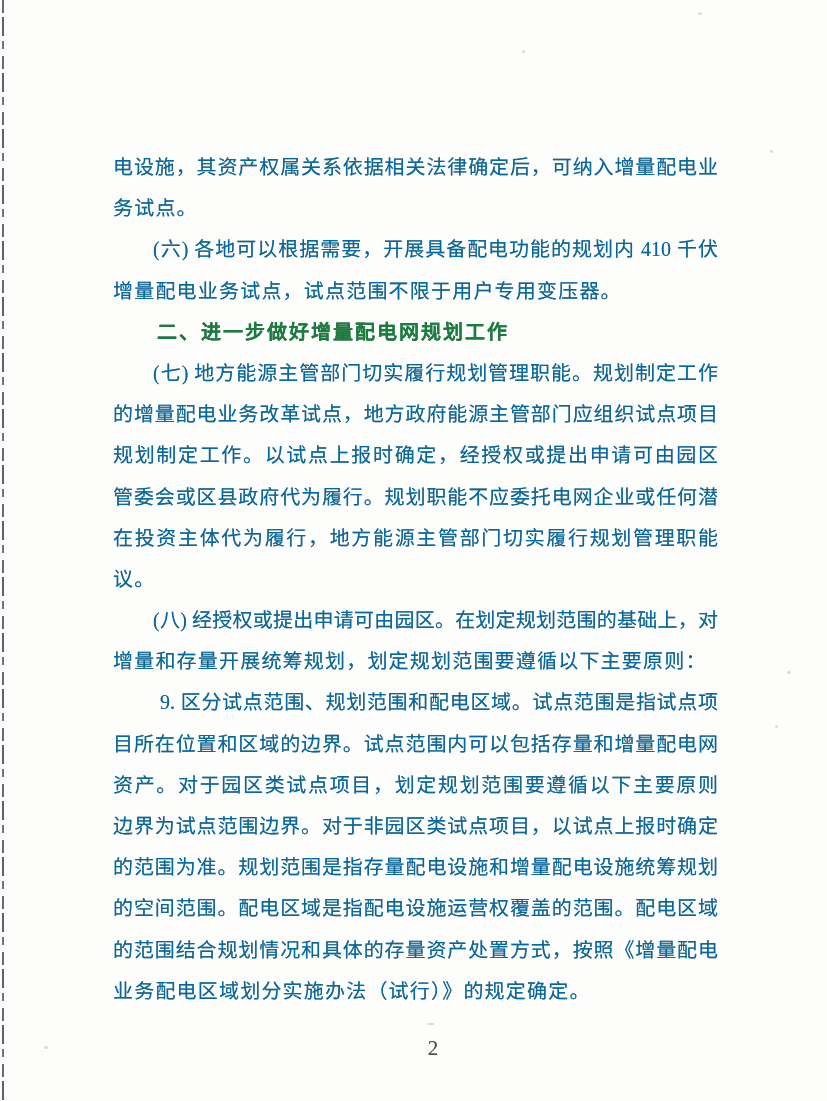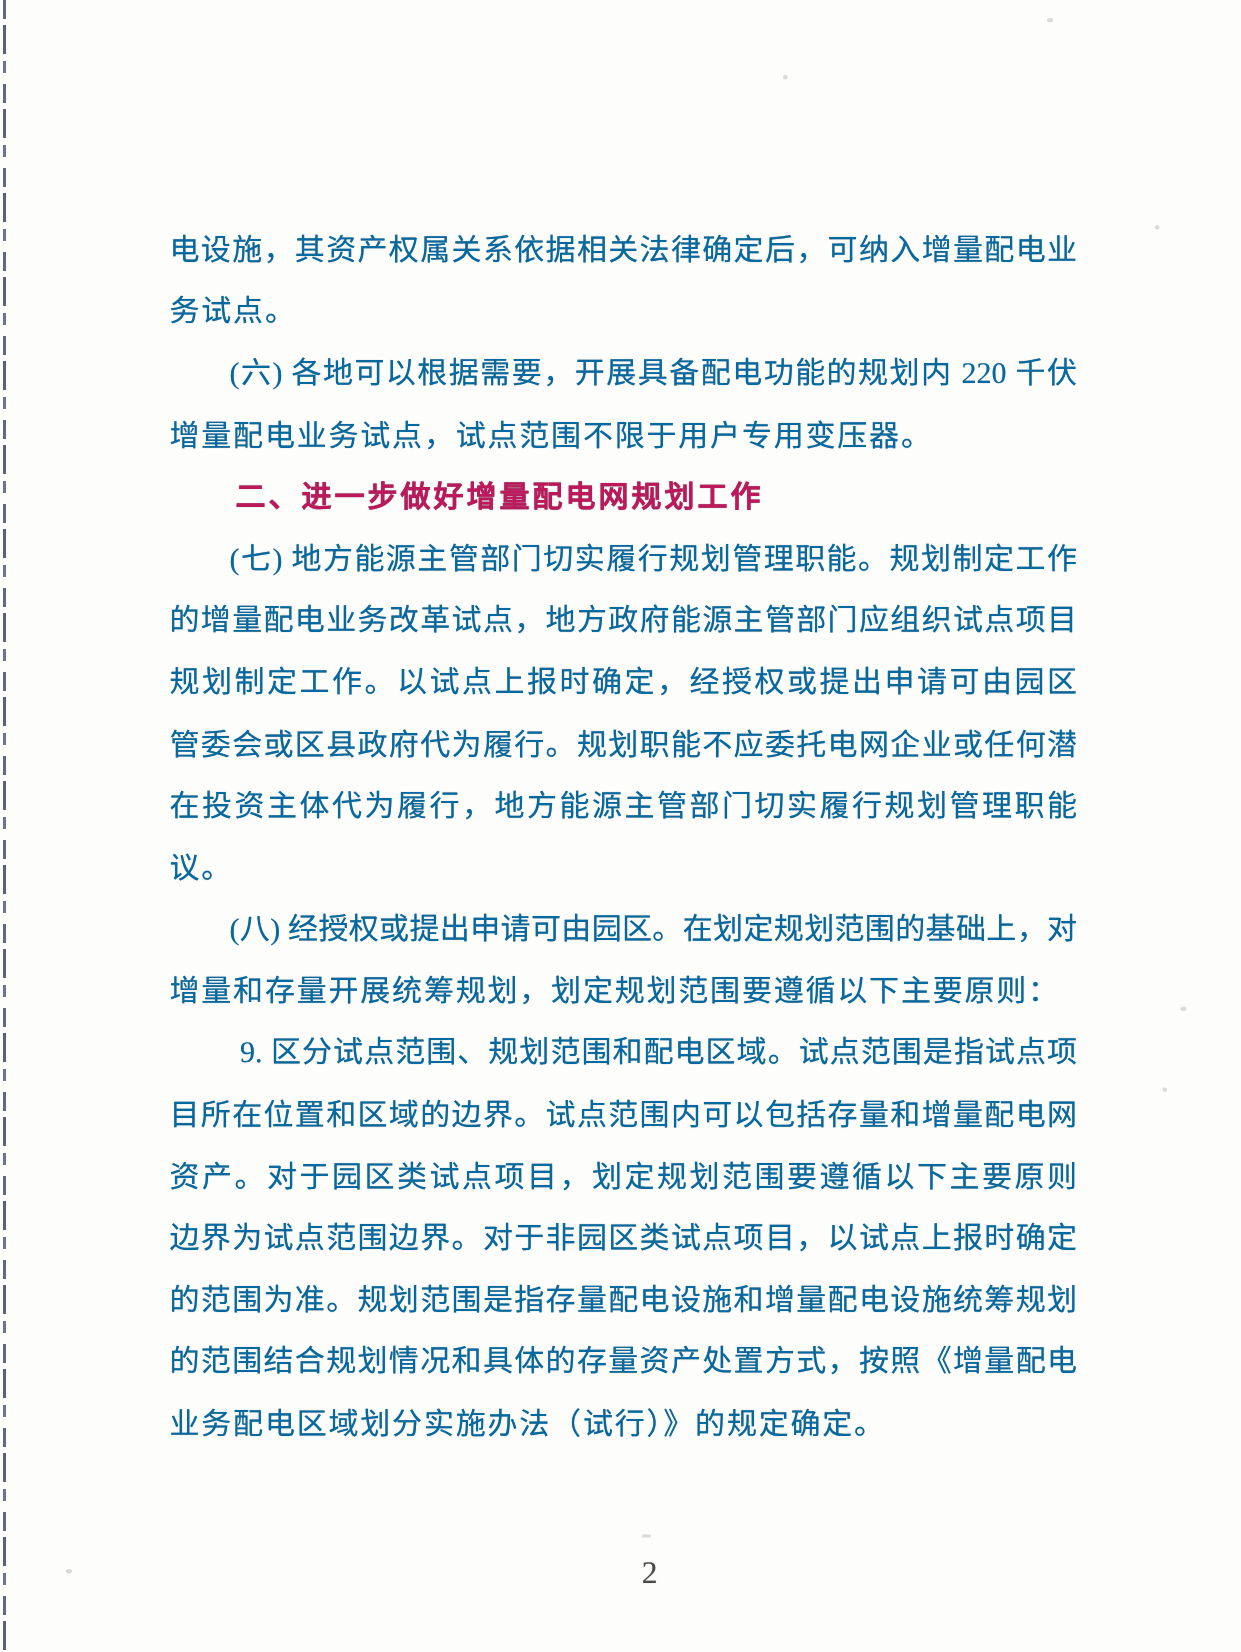--- a/index.html
+++ b/index.html
@@ -56,21 +56,21 @@
     white-space: normal;
     text-align: justify;
     text-align-last: justify;
   }
   .ind-p { padding-left: 40px; }
   .ind-h { padding-left: 44px; }
   .ind-n { padding-left: 47px; }
   .heading {
     font-family: "Liberation Sans", "DejaVu Sans", sans-serif;
     font-weight: 700;
-    color: #be185d;
+    color: #15803d;
     letter-spacing: 2px;
     text-shadow: 0 0 0.6px rgba(31,31,31,0.7);
   }
   .page-number {
     position: absolute;
     left: 433px;
     top: 1036px;
     transform: translateX(-50%);
     font-size: 21px;
     color: #4a4a4a;
@@ -101,35 +101,36 @@
   <div class="speck s2"></div>
   <div class="speck s3"></div>
   <div class="speck s4"></div>
   <div class="speck s5"></div>
   <div class="speck s6"></div>
   <div class="speck s7"></div>
 
   <div class="text-block">
     <div class="ln j">电设施，其资产权属关系依据相关法律确定后，可纳入增量配电业</div>
     <div class="ln">务试点。</div>
-    <div class="ln j ind-p">(六) 各地可以根据需要，开展具备配电功能的规划内 220 千伏</div>
+    <div class="ln j ind-p">(六) 各地可以根据需要，开展具备配电功能的规划内 410 千伏</div>
     <div class="ln">增量配电业务试点，试点范围不限于用户专用变压器。</div>
     <div class="ln heading ind-h">二、进一步做好增量配电网规划工作</div>
     <div class="ln j ind-p">(七) 地方能源主管部门切实履行规划管理职能。规划制定工作</div>
     <div class="ln j">的增量配电业务改革试点，地方政府能源主管部门应组织试点项目</div>
     <div class="ln j">规划制定工作。以试点上报时确定，经授权或提出申请可由园区</div>
     <div class="ln j">管委会或区县政府代为履行。规划职能不应委托电网企业或任何潜</div>
     <div class="ln j">在投资主体代为履行，地方能源主管部门切实履行规划管理职能</div>
     <div class="ln">议。</div>
     <div class="ln j ind-p">(八) 经授权或提出申请可由园区。在划定规划范围的基础上，对</div>
     <div class="ln">增量和存量开展统筹规划，划定规划范围要遵循以下主要原则：</div>
     <div class="ln j ind-n">9. 区分试点范围、规划范围和配电区域。试点范围是指试点项</div>
     <div class="ln j">目所在位置和区域的边界。试点范围内可以包括存量和增量配电网</div>
     <div class="ln j">资产。对于园区类试点项目，划定规划范围要遵循以下主要原则</div>
     <div class="ln j">边界为试点范围边界。对于非园区类试点项目，以试点上报时确定</div>
     <div class="ln j">的范围为准。规划范围是指存量配电设施和增量配电设施统筹规划</div>
+    <div class="ln j">的空间范围。配电区域是指配电设施运营权覆盖的范围。配电区域</div>
     <div class="ln j">的范围结合规划情况和具体的存量资产处置方式，按照《增量配电</div>
     <div class="ln">业务配电区域划分实施办法（试行）》的规定确定。</div>
   </div>
 
   <div class="page-number">2</div>
 
 </div>
 
 </body></html>

